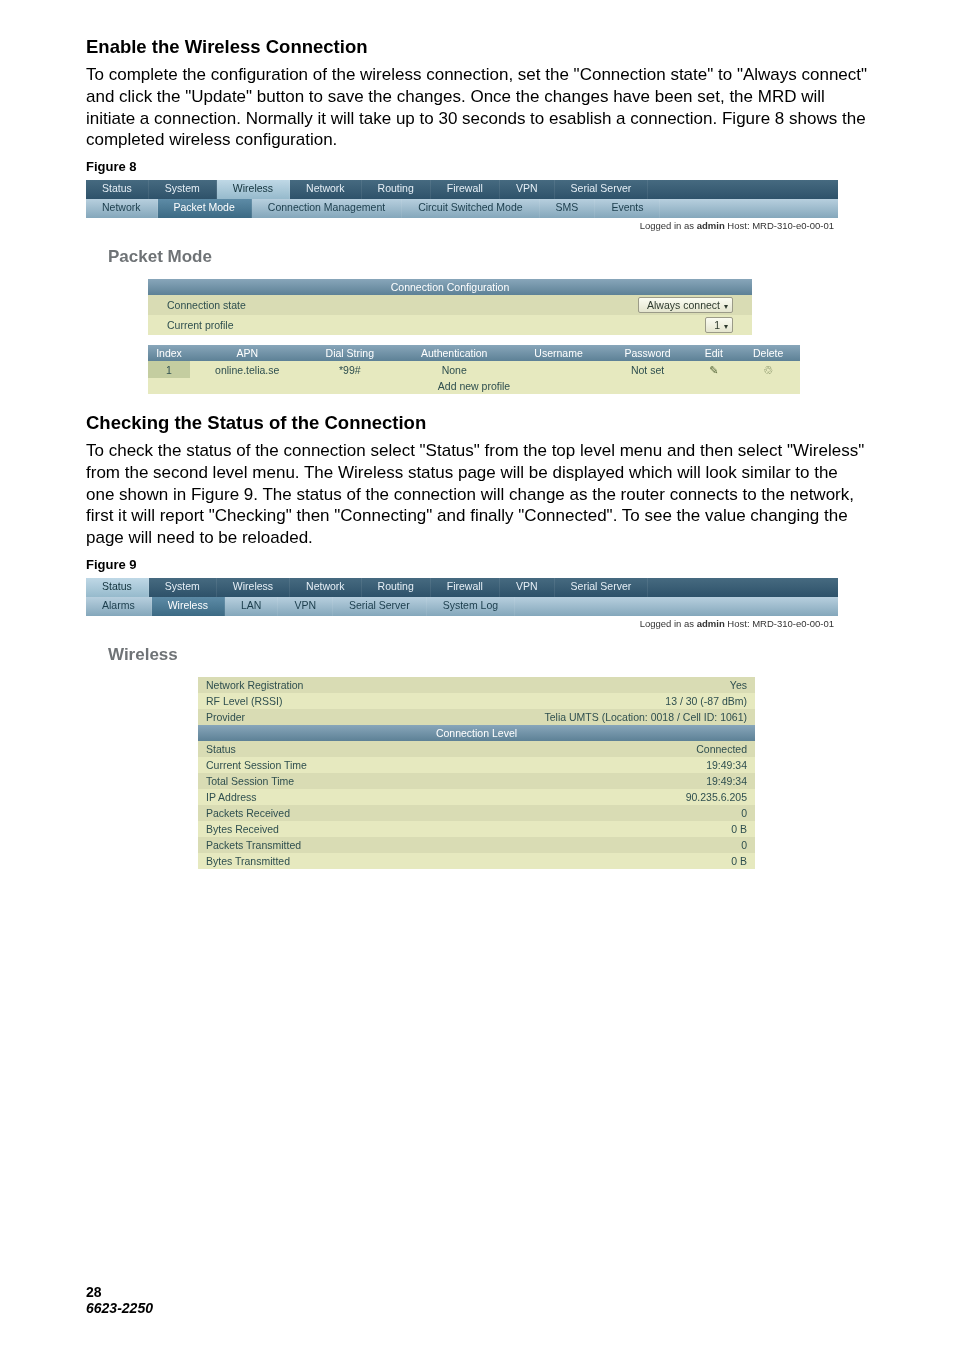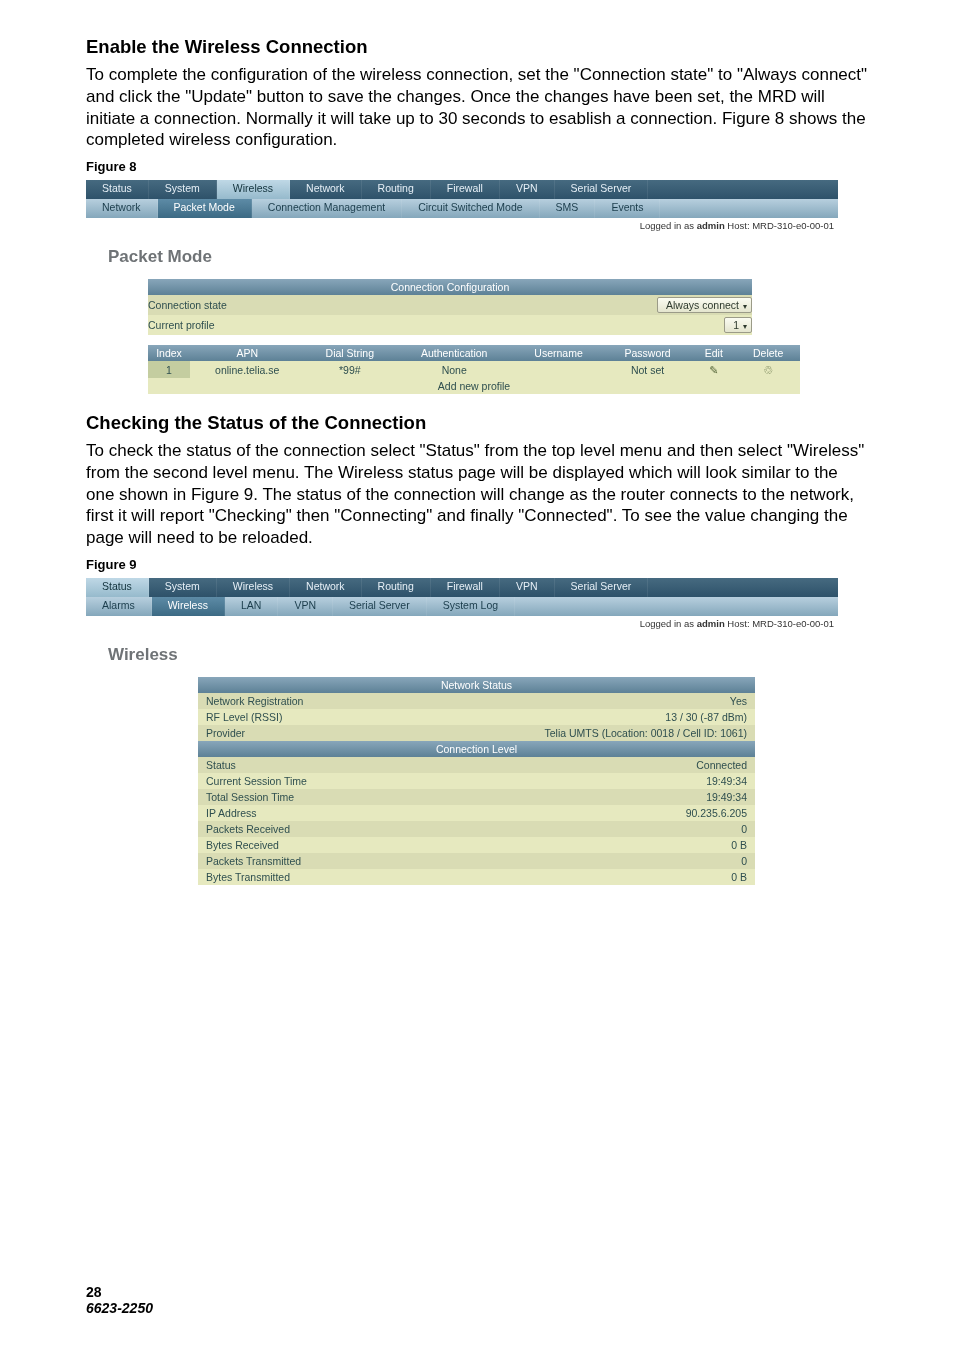--- a/index.html
+++ b/index.html
@@ -78,21 +78,21 @@
   .panel .hdr {
     background: linear-gradient(#88a6ba,#5d8196);
     color: #fff;
     font-size: 10.5px;
     text-align: center;
     padding: 2px 0;
   }
   .panel td {
     border: 0;
     font-size: 10.5px;
-    padding: 2px 0;
+    padding: 2px 19px;
     background: #e6e9bf;
   }
   .panel tr.rowA td { background: #d9dcb4; }
   .panel .btn {
     display: inline-block;
     background: linear-gradient(#f8f8f0,#dbdccb);
     border: 1px solid #9b9b88;
     border-radius: 2px;
     padding: 1px 10px;
     font-size: 10.5px;
@@ -284,23 +284,20 @@
     <div class="tab">Serial Server</div>
     <div class="tab">System Log</div>
   </div>
   <div class="login-line">
     <span>Logged in as </span><span class="bold">admin</span><span> Host: MRD-310-e0-00-01</span>
   </div>
   <div class="page-title">Wireless</div>
 
   <table class="wpanel">
     <tbody>
-        <tr>
-          <td colspan="2" class="hdr">Network Status</td>
-        </tr>
     <tr class="alt">
       <td>Network Registration</td>
       <td class="val">Yes</td>
     </tr>
     <tr>
       <td>RF Level (RSSI)</td>
       <td class="val">13 / 30 (-87 dBm)</td>
     </tr>
     <tr class="alt">
       <td>Provider</td>

